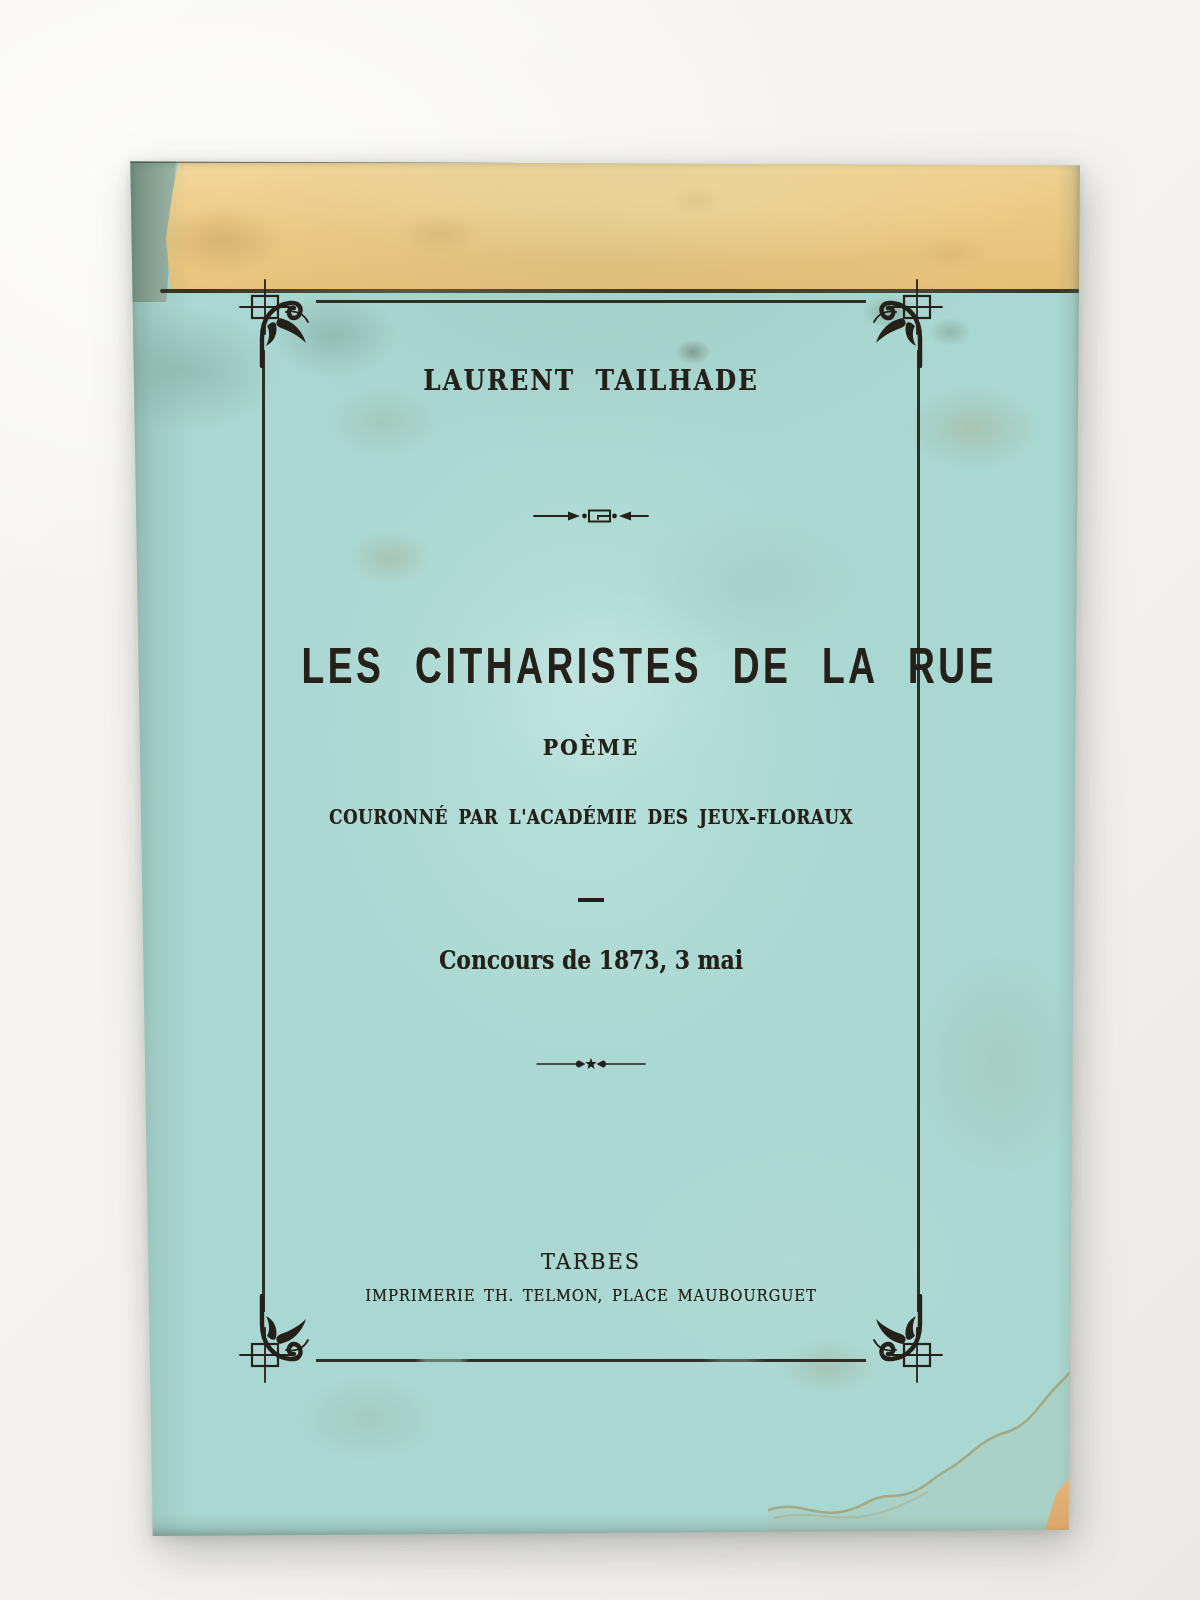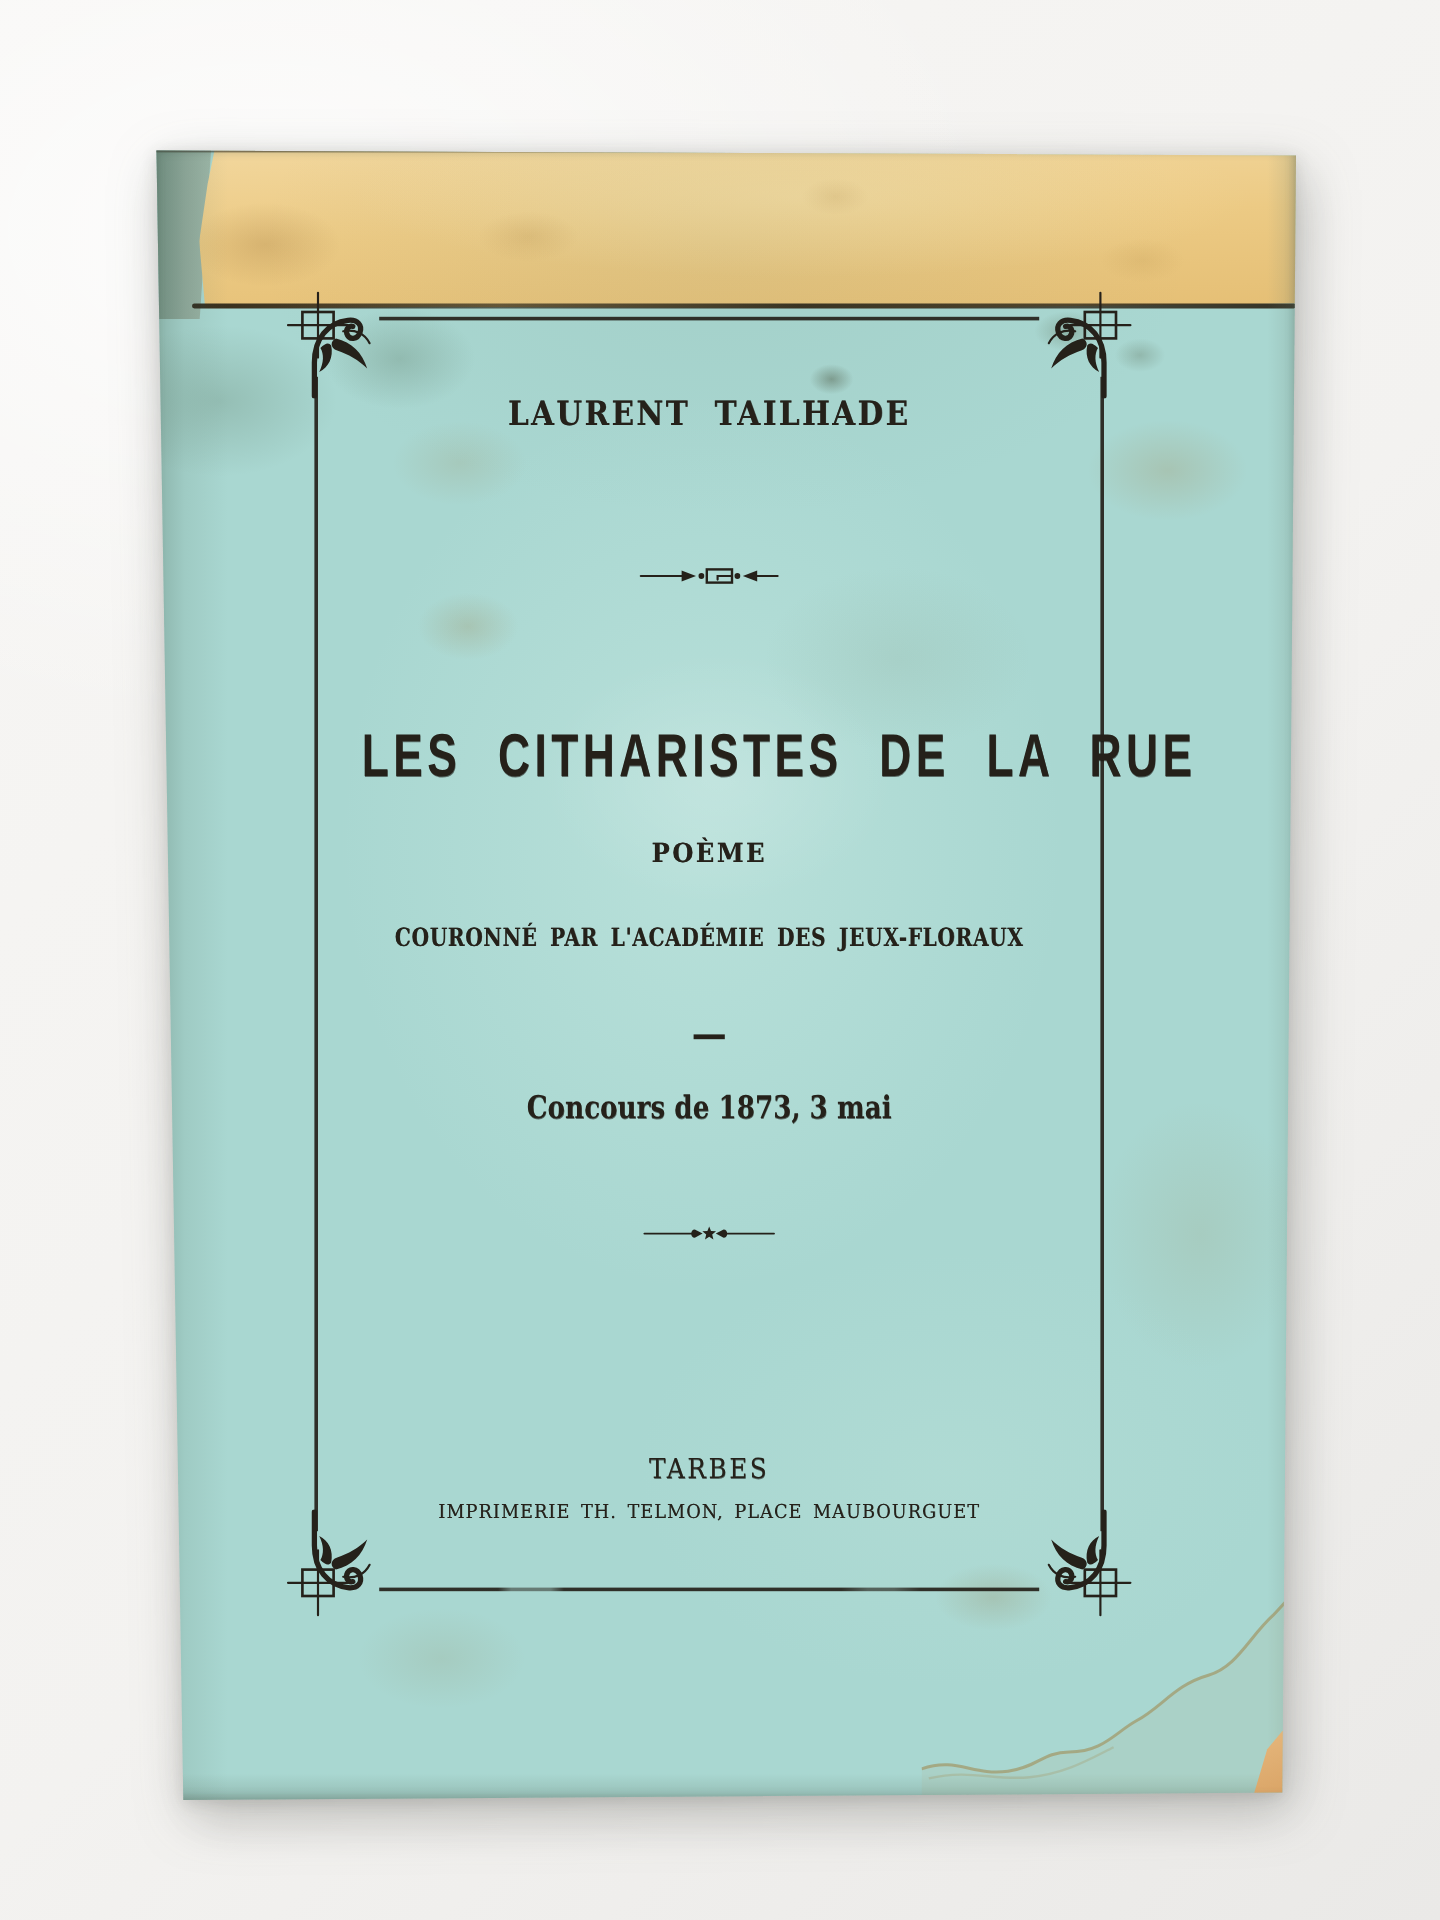--- a/index.html
+++ b/index.html
@@ -3,21 +3,21 @@
 <meta charset="utf-8">
 <style>
   html,body{margin:0;padding:0;}
   .page{
     position:relative; width:1200px; height:1600px; overflow:hidden;
     background:
       radial-gradient(900px 600px at 18% 12%, rgba(255,255,255,.75), rgba(255,255,255,0) 70%),
       linear-gradient(135deg,#f7f6f4 0%,#f3f2f0 55%,#eae9e7 100%);
     font-family:"DejaVu Serif", serif;
   }
-  .book-shadow{position:absolute; inset:0; filter:drop-shadow(6px 14px 22px rgba(70,72,66,.28)) drop-shadow(0 3px 6px rgba(70,72,66,.18));}
+  .book-shadow{position:absolute; inset:0; filter:drop-shadow(6px 14px 22px rgba(70,72,66,.28)) drop-shadow(0 3px 6px rgba(70,72,66,.18));margin-top:36px;}
   .book{
     position:absolute; left:128px; top:124px; width:952px; height:1376px;
     clip-path:polygon(0.25% 0.1%, 100% 0.4%, 98.8% 99.55%, 2.6% 100%);
   }
   .cover-base{
     position:absolute; inset:0; background-color:#a9d7d1;
     background-image:
       radial-gradient(420px 520px at 48% 42%, rgba(197,232,225,.55), rgba(197,232,225,0) 72%),
       radial-gradient(380px 260px at 70% 80%, rgba(185,224,216,.4), rgba(185,224,216,0) 70%);
   }

